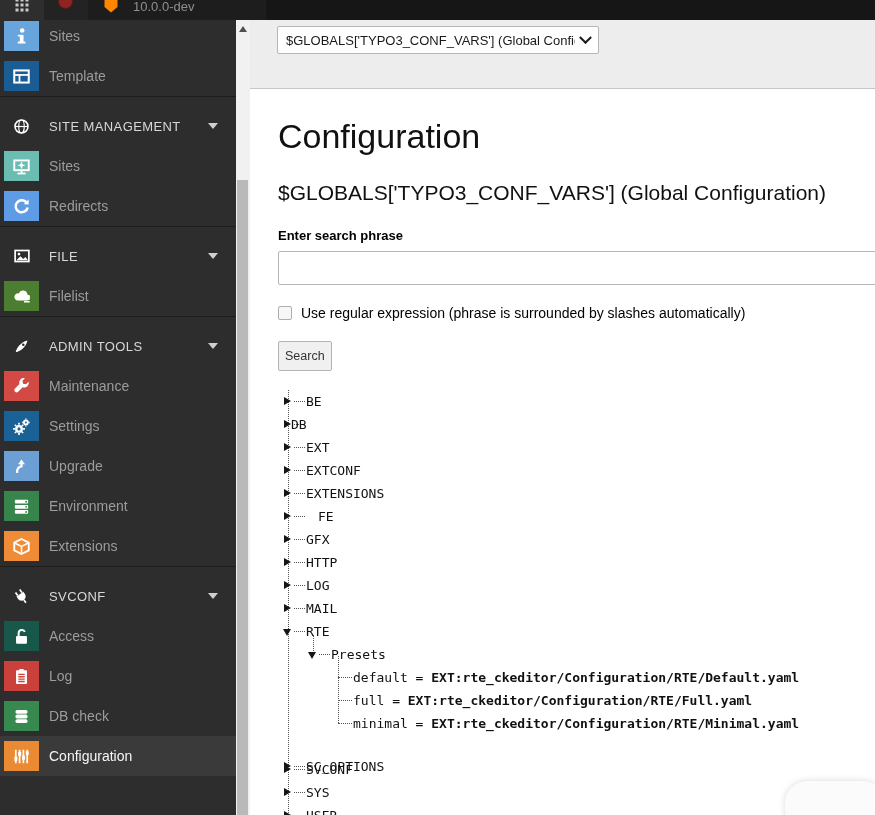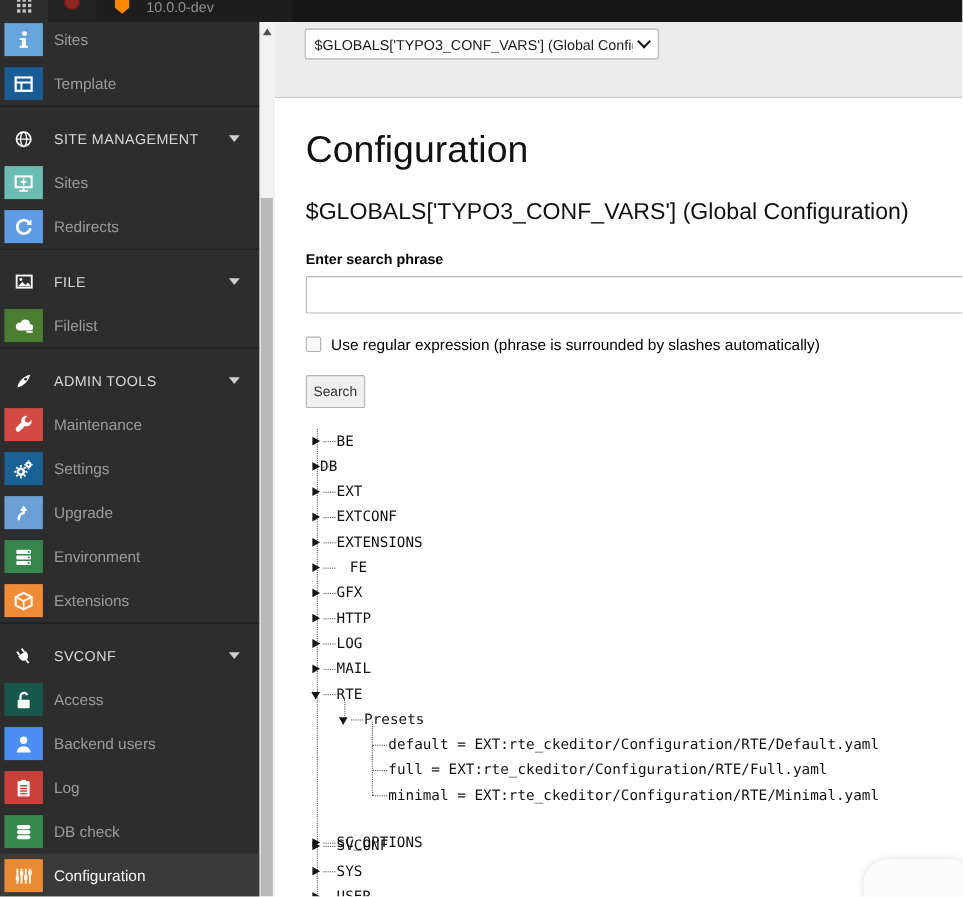--- a/index.html
+++ b/index.html
@@ -65,21 +65,21 @@
   .tree { margin-top:19px; position:relative; height:437px; width:590px;
           font-family:"DejaVu Sans Mono", monospace; font-size:13px; color:#111; }
   .tree-row { position:absolute; left:0; right:0; height:23px; line-height:23px; }
   .tri-c { position:absolute; top:7px; width:0; height:0;
            border-top:4.5px solid transparent; border-bottom:4.5px solid transparent; border-left:7px solid #151515; cursor:pointer; }
   .tri-e { position:absolute; top:9px; width:0; height:0;
            border-left:4.5px solid transparent; border-right:4.5px solid transparent; border-top:7px solid #151515; cursor:pointer; }
   .stub { position:absolute; top:11px; height:0; border-top:1px dotted #555; }
   .tlabel { position:absolute; white-space:pre; }
   .tvline { position:absolute; width:0; border-left:1px dotted #555; }
-  .tval { font-weight:normal; }
+  .tval { font-weight:bold; }
 
   
   .corner-blob { position:absolute; right:-10px; bottom:-16px; width:100px; height:50px;
                  background:#fbfbfb; border-radius:22px; box-shadow:0 0 7px rgba(0,0,0,.15); z-index:40; }
 </style>
 </head>
 <body>
 
 <div class="topbar">
   <div class="tb-seg3"></div>
@@ -273,29 +273,20 @@
         <div class="sb-item">
           <span class="sb-icon" style="background: rgb(24, 88, 74);">
             <svg width="19" height="19" viewBox="0 0 16 16">
               <rect x="3.4" y="7.6" width="9.2" height="6.6" rx="0.9" fill="#fff"></rect>
               <path d="M5.6 7.6 V5.3 a2.7 2.7 0 0 1 5.2-1.1" fill="none" stroke="#fff" stroke-width="1.7"></path>
             </svg>
           </span>
           <span class="sb-item-label">Access</span>
         </div>
         <div class="sb-item">
-          <span class="sb-icon" style="background: rgb(75, 143, 242);">
-            <svg width="19" height="19" viewBox="0 0 16 16">
-              <circle cx="8" cy="5" r="2.8" fill="#fff"></circle>
-              <path d="M2.7 14.4 a5.3 4.8 0 0 1 10.6 0 z" fill="#fff"></path>
-            </svg>
-          </span>
-          <span class="sb-item-label">Backend users</span>
-        </div>
-        <div class="sb-item">
           <span class="sb-icon" style="background: rgb(202, 64, 58);">
             <svg width="19" height="19" viewBox="0 0 16 16">
               <rect x="3.4" y="2.8" width="9.2" height="11.6" rx="0.7" fill="#fff"></rect>
               <rect x="6.2" y="1.7" width="3.6" height="2.2" fill="#fff"></rect>
               <g stroke="#ca403a" stroke-width="1.1">
                 <path d="M5.3 6.2h5.4M5.3 8.2h5.4M5.3 10.2h5.4M5.3 12.2h5.4"></path>
               </g>
             </svg>
           </span>
           <span class="sb-item-label">Log</span>

